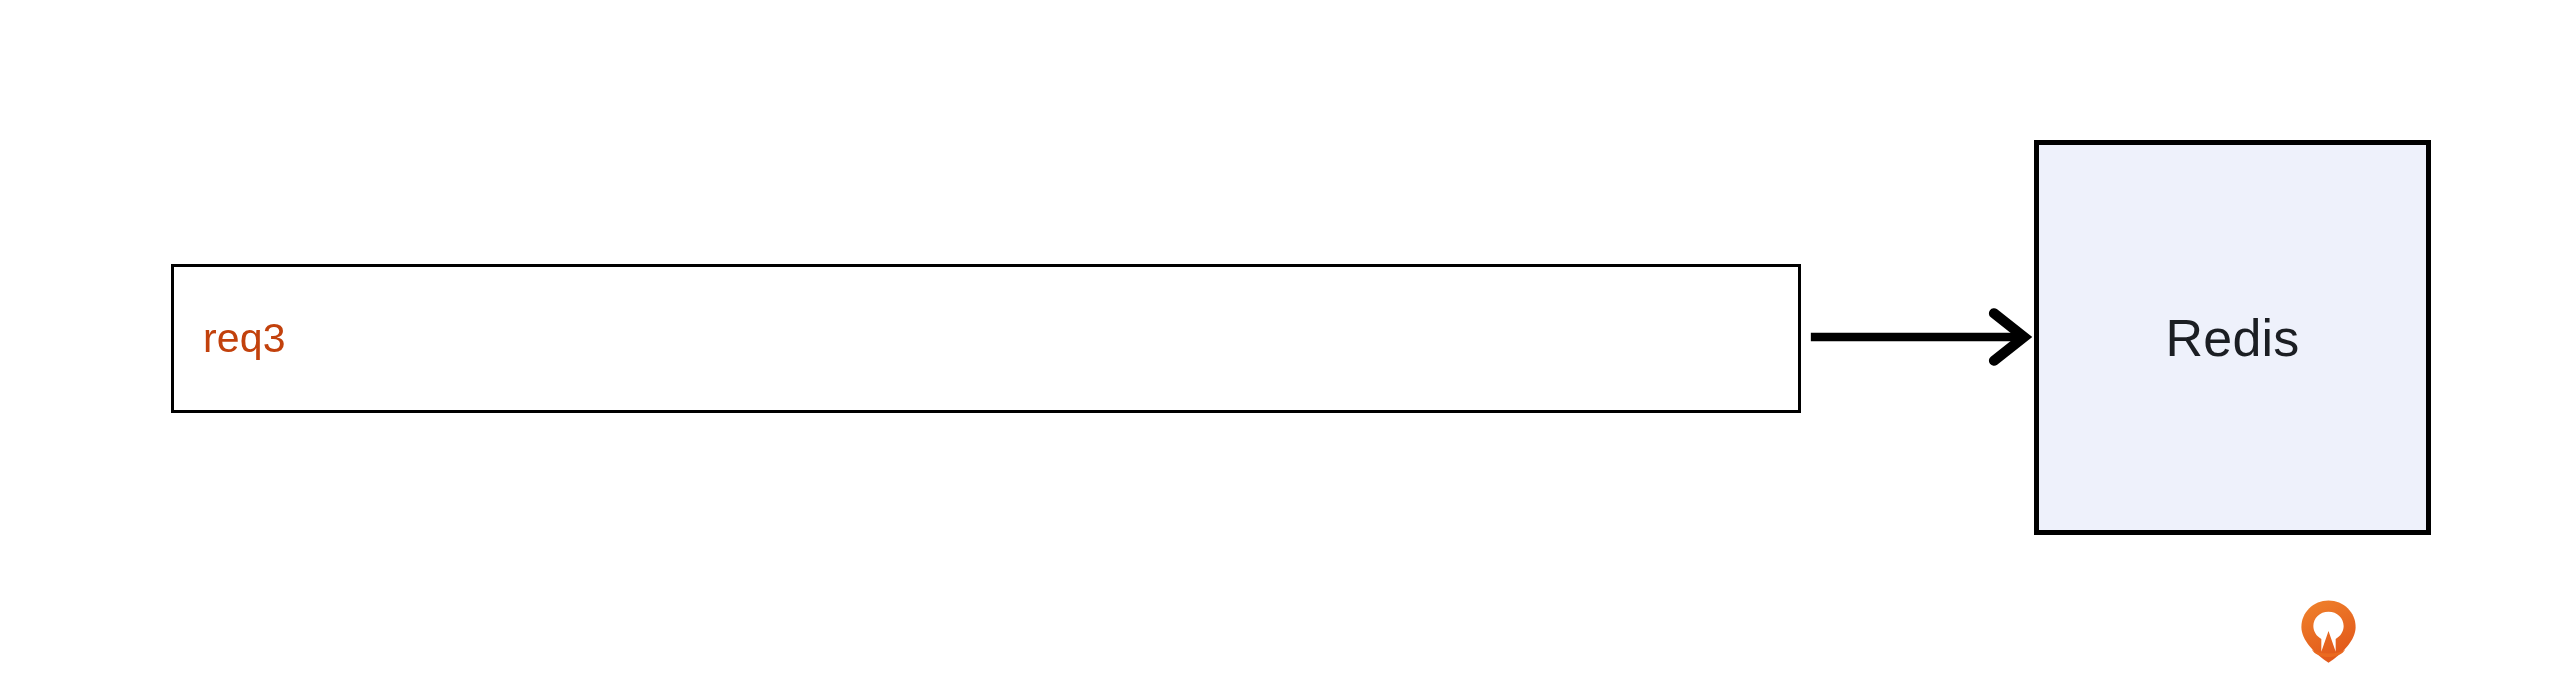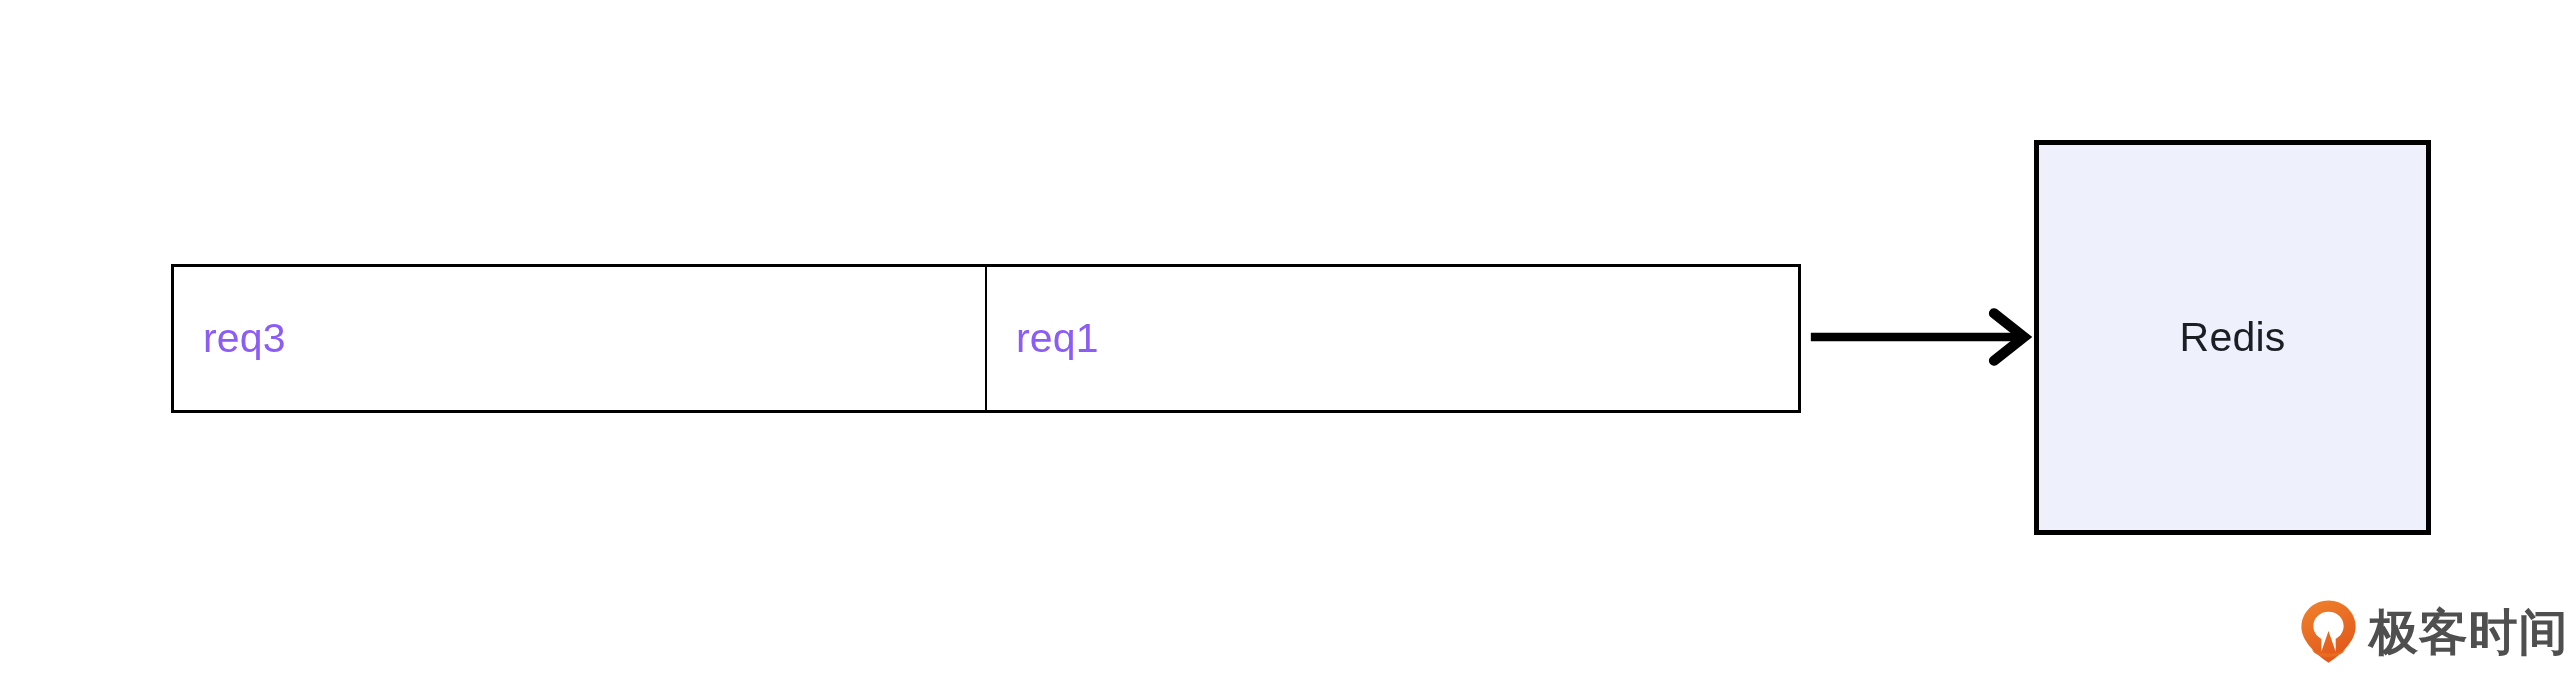--- a/index.html
+++ b/index.html
@@ -41,21 +41,21 @@
     border-right: 2.4px solid #000000;
     background: #ffffff;
   }
   .queue-cell:last-child {
     border-right: none;
   }
   .queue-cell-label {
     padding-left: 29px;
     font-size: 41px;
     line-height: 1;
-    color: #8b5cf6;
+    color: #c2410c;
     letter-spacing: 0.2px;
     white-space: nowrap;
   }
 
   
   .connector {
     position: absolute;
     left: 1804px;
     top: 307px;
     width: 230px;
@@ -76,21 +76,21 @@
     width: 397px;
     height: 395px;
     box-sizing: border-box;
     border: 5.6px solid #000000;
     background: #eef1fb;
     display: flex;
     align-items: center;
     justify-content: center;
   }
   .redis-label {
-    font-size: 41px;
+    font-size: 52px;
     line-height: 1;
     color: #1b1e23;
     letter-spacing: 0.2px;
     white-space: nowrap;
   }
 
   
   .watermark {
     position: absolute;
     left: 2299px;
@@ -122,23 +122,20 @@
 </style>
 </head>
 <body>
 
 <div id="canvas">
 
   <div class="queue">
     <div class="queue-cell">
       <span class="queue-cell-label">req3</span>
     </div>
-    <div class="queue-cell">
-      <span class="queue-cell-label">req1</span>
-    </div>
   </div>
 
   <div class="connector">
     <svg viewBox="0 0 290 76" xmlns="http://www.w3.org/2000/svg">
       <line x1="8" y1="38" x2="272" y2="38" stroke="#000000" stroke-width="11" stroke-linecap="butt"></line>
       <polyline points="240,8 278,38 240,68" fill="none" stroke="#000000" stroke-width="13" stroke-linecap="round" stroke-linejoin="miter"></polyline>
     </svg>
   </div>
 
   <div class="redis-box">
@@ -166,17 +163,16 @@
                  L37 40
                  L46 66
                  L46 50
                  C52 47 56 41 56 34
                  C56 24 48 16 37 16 Z" fill="#ffffff"></path>
         <path d="M16 63
                  C22 76 52 76 58 63
                  C50 70 24 70 16 63 Z" fill="#ea6a20"></path>
       </svg>
     </span>
-    <span class="watermark-text">极客时间</span>
   </div>
 
 </div>
 
 
 </body></html>

